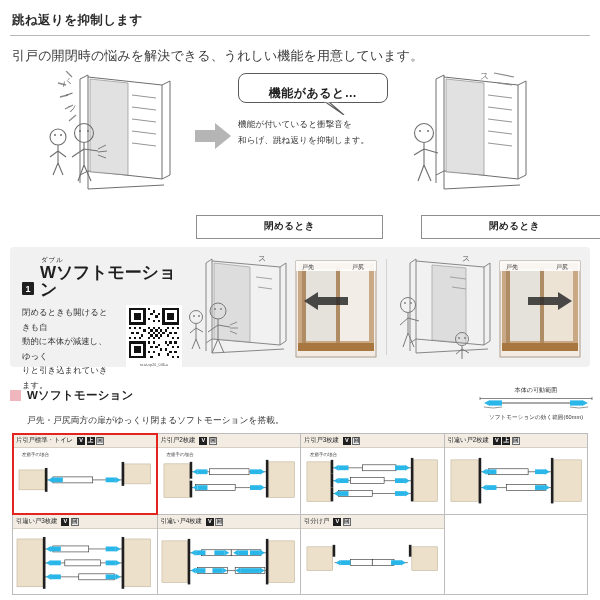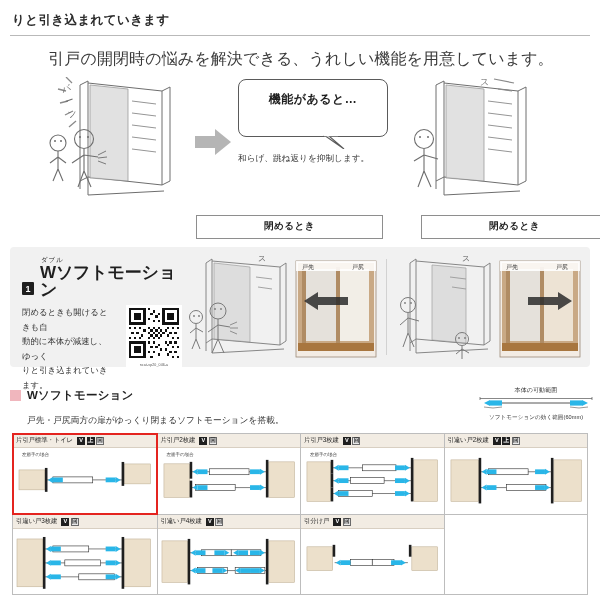--- a/index.html
+++ b/index.html
@@ -9,30 +9,30 @@
     color:#2b2b2b;-webkit-font-smoothing:antialiased;
   }
   .page{position:relative;width:600px;height:600px;box-sizing:border-box;padding:0 10px;}
 
   
   .page-title{
     font-size:12.5px;font-weight:bold;letter-spacing:.4px;color:#2b2b2b;
     padding:12px 0 6px 2px;
   }
   .title-rule{height:1px;background:#b9b9b9;margin:0 0 9px 0;}
-  .lede{font-size:16px;line-height:1.72;letter-spacing:.1px;color:#3a3a3a;padding-left:2px;text-align:center;}
+  .lede{font-size:13px;line-height:1.72;letter-spacing:.1px;color:#3a3a3a;padding-left:2px;}
 
   
   .hero{position:relative;height:150px;margin-top:4px;}
   .hero-left{position:absolute;left:26px;top:0;width:180px;height:128px;}
   .hero-arrow{position:absolute;left:185px;top:52px;}
   .hero-mid{position:absolute;left:228px;top:2px;width:150px;}
   .bubble{
     position:relative;border:1.1px solid #5a5a5a;border-radius:8px;background:#fff;
-    padding:11px 10px 28px;text-align:center;
+    padding:11px 10px 0;text-align:center;
   }
   .bubble-text{font-size:12px;font-weight:bold;letter-spacing:.5px;color:#1f1f1f;}
   .bubble-tail{position:absolute;left:84px;bottom:-13px;width:22px;height:14px;}
   .bubble-note{font-size:8.6px;line-height:1.82;color:#3a3a3a;margin-top:14px;letter-spacing:.05px;}
   .hero-right{position:absolute;left:392px;top:0;width:180px;height:128px;}
 
   
   .caption-row{position:absolute;left:196px;top:215px;width:412px;display:flex;gap:38px;}
   .caption-box{
     flex:1;border:1px solid #8e8e8e;background:#fff;text-align:center;
@@ -98,21 +98,21 @@
   .bdg.light{background:#e8e8e8;color:#1f1f1f;border:.8px solid #6a6a6a;box-sizing:border-box;}
   .cell-note{position:absolute;left:9px;top:18px;font-size:4.6px;color:#444;letter-spacing:-.1px;}
   .diagram{position:absolute;left:0;top:14px;right:0;bottom:0;}
   .gcell.highlight{outline:2px solid #e4241f;outline-offset:-1px;z-index:5;}
 </style>
 </head>
 <body>
 
 <div class="page">
 
-  <div class="page-title">りと引き込まれていきます</div>
+  <div class="page-title">跳ね返りを抑制します</div>
   <div class="title-rule"></div>
   <div class="lede">
     <div>引戸の開閉時の悩みを解決できる、うれしい機能を用意しています。</div>
   </div>
 
   <div class="hero">
 
     <svg class="hero-left" viewBox="0 0 180 128">
       <g fill="none" stroke="#6e6e6e" stroke-width="1">
         <path d="M44 8 L44 112"></path>
@@ -166,20 +166,21 @@
 
     <div class="hero-mid">
       <div class="bubble">
         <div class="bubble-text">機能があると…</div>
         <svg class="bubble-tail" viewBox="0 0 22 14">
           <path d="M1 0 L21 14 L6 1 Z" fill="#fff" stroke="#5a5a5a" stroke-width="1.1" stroke-linejoin="miter"></path>
           <path d="M1 0 L15 0" stroke="#fff" stroke-width="2.4"></path>
         </svg>
       </div>
       <div class="bubble-note">
+        <div>機能が付いていると衝撃音を</div>
         <div>和らげ、跳ね返りを抑制します。</div>
       </div>
     </div>
 
     <svg class="hero-right" viewBox="0 0 180 128">
       <g fill="none" stroke="#6e6e6e" stroke-width="1">
         <path d="M34 8 L34 112"></path>
         <path d="M34 8 L42 4 L42 100 L34 104"></path>
         <path d="M42 6 L116 14 L116 108 L42 100"></path>
         <path d="M116 14 L124 10 L124 104 L116 108"></path>

